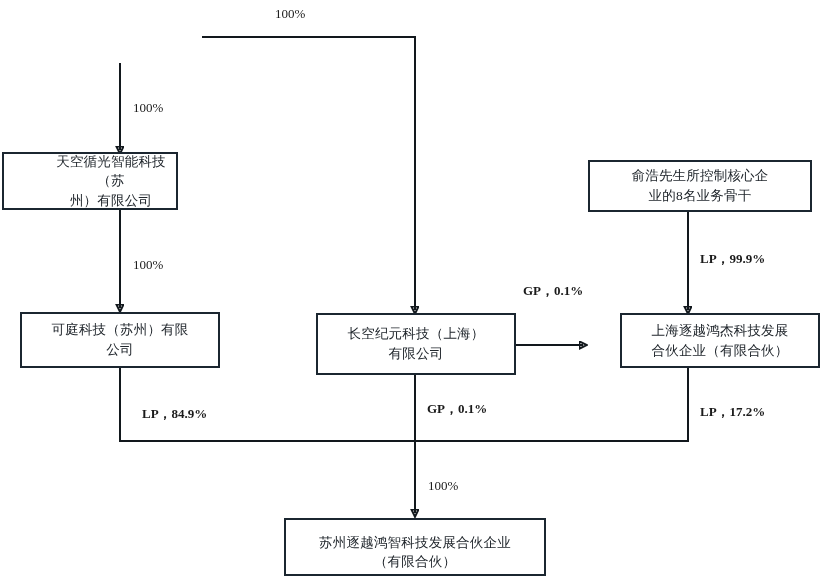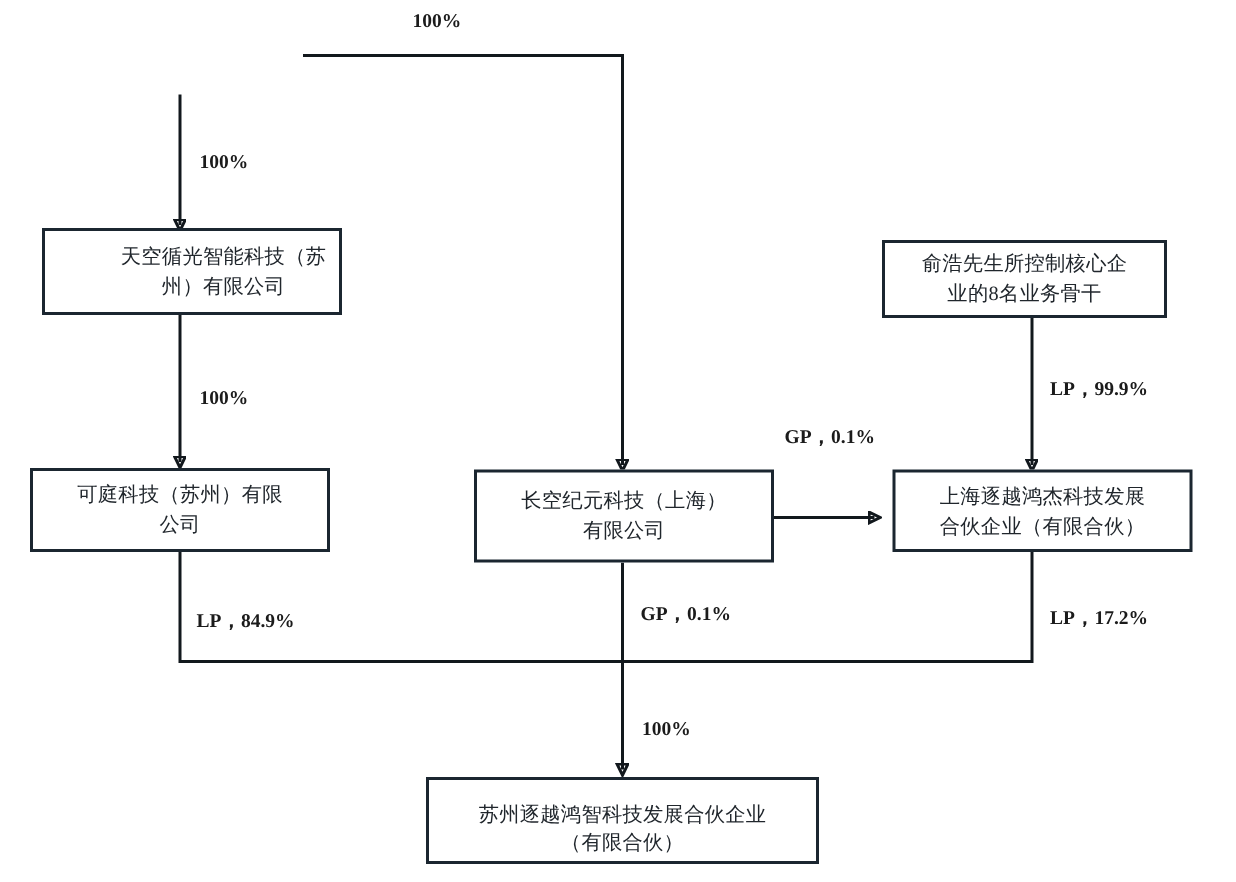--- a/index.html
+++ b/index.html
@@ -39,21 +39,21 @@
 
   .edge-label {
     position: absolute;
     font-family: "Liberation Serif", "DejaVu Serif", serif;
     font-size: 13px;
     color: #1b1b1b;
     white-space: nowrap;
     z-index: 4;
     font-weight: 700;
   }
-  .edge-label.plain { font-weight: 700; }
+  .edge-label.plain { font-weight: 400; }
 
   svg.wires {
     position: absolute;
     left: 0;
     top: 0;
     width: 824px;
     height: 588px;
     z-index: 1;
     pointer-events: none;
   }
@@ -86,61 +86,61 @@
     <path d="M516,345 L583,345" marker-end="url(#arrowhead)"></path>
 
     <path d="M120,368 L120,441 L415,441"></path>
 
     <path d="M688,368 L688,441 L415,441"></path>
 
     <path d="M415,375 L415,513" marker-end="url(#arrowhead)"></path>
   </svg>
 
 
-  <div class="node" style="left:28px; top:152px; width:200px; height:58px;padding-left:48px;">
+  <div class="node" style="left:2px; top:152px; width:176px; height:58px;padding-left:48px;">
     <span class="node-text">天空循光智能科技（苏
 州）有限公司</span>
   </div>
 
   <div class="node" style="left:20px; top:312px; width:200px; height:56px;">
     <span class="node-text">可庭科技（苏州）有限
 公司</span>
   </div>
 
   <div class="node" style="left:316px; top:313px; width:200px; height:62px;">
     <span class="node-text">长空纪元科技（上海）
 有限公司</span>
   </div>
 
-  <div class="node" style="left:588px; top:160px; width:190px; height:52px;">
+  <div class="node" style="left:588px; top:160px; width:224px; height:52px;">
     <span class="node-text">俞浩先生所控制核心企
 业的8名业务骨干</span>
   </div>
 
-  <div class="node" style="left:595px; top:313px; width:200px; height:55px;">
+  <div class="node" style="left:620px; top:313px; width:200px; height:55px;">
     <span class="node-text">上海逐越鸿杰科技发展
 合伙企业（有限合伙）</span>
   </div>
 
   <div class="node small-pad" style="left:284px; top:518px; width:262px; height:58px;align-items:flex-end;">
     <span class="node-text">苏州逐越鸿智科技发展合伙企业
 （有限合伙）</span>
   </div>
 
   <div class="edge-label plain" style="left:275px; top:6px;">100%</div>
 
   <div class="edge-label plain" style="left:133px; top:100px;">100%</div>
 
   <div class="edge-label plain" style="left:133px; top:257px;">100%</div>
 
   <div class="edge-label" style="left:700px; top:250px;text-align:right;">LP，99.9%</div>
 
   <div class="edge-label" style="left:523px; top:282px;">GP，0.1%</div>
 
-  <div class="edge-label" style="left:131px; top:405px;">LP，84.9%</div>
+  <div class="edge-label" style="left:142px; top:405px;">LP，84.9%</div>
 
   <div class="edge-label" style="left:427px; top:400px;">GP，0.1%</div>
 
   <div class="edge-label" style="left:700px; top:403px;">LP，17.2%</div>
 
   <div class="edge-label plain" style="left:428px; top:478px;">100%</div>
 
 </div>
 
 </body></html>

